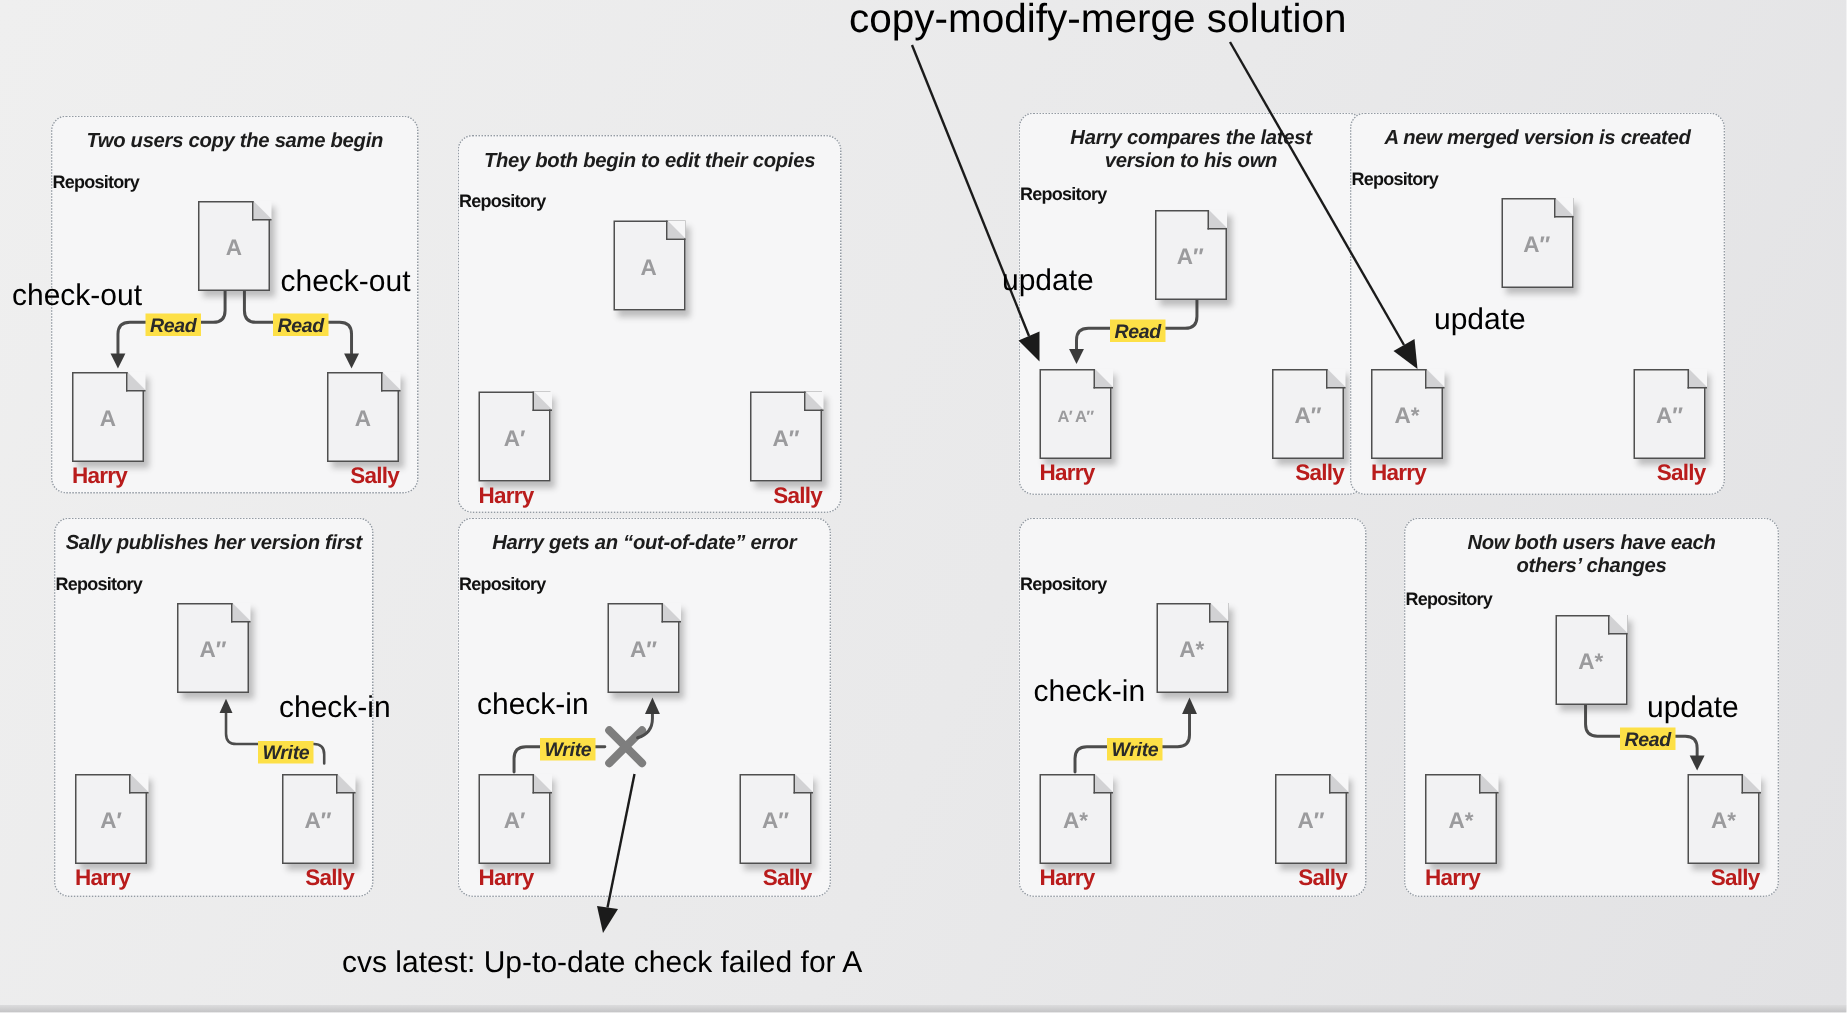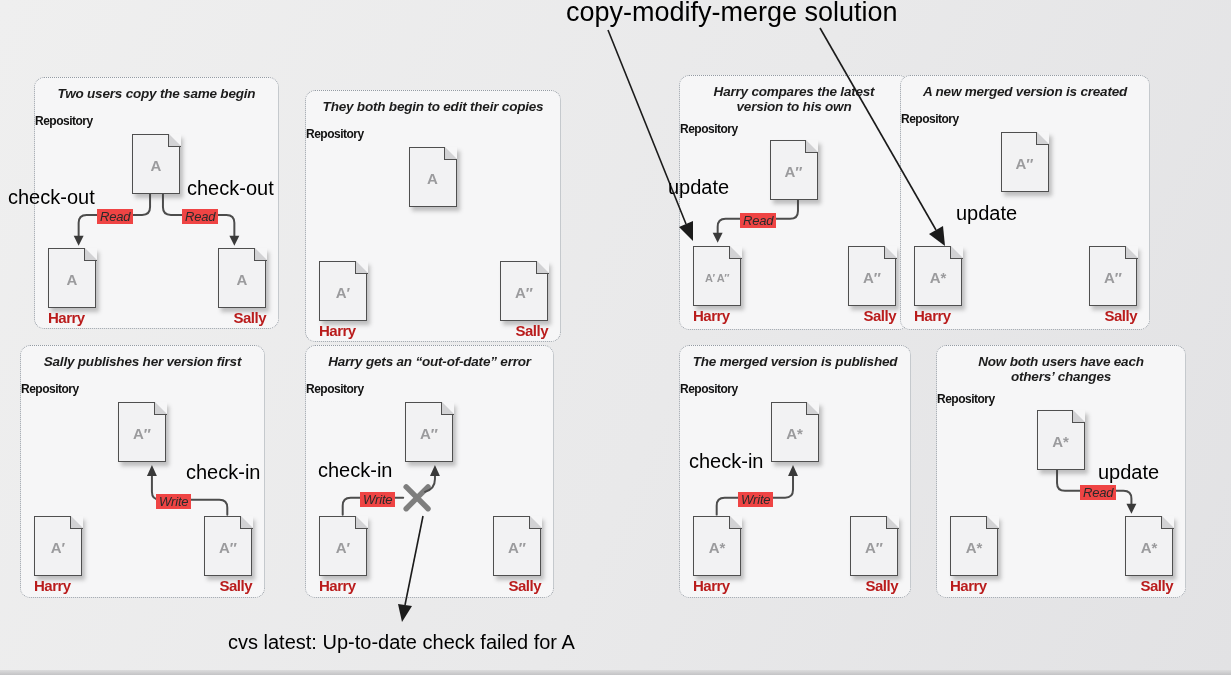--- a/index.html
+++ b/index.html
@@ -32,22 +32,22 @@
   .harry-doc{left:13px;top:170px}
   .sally-doc{right:12px;top:170px}
   .person-label{position:absolute;top:231px;font-weight:bold;font-size:15px;
     letter-spacing:-0.5px;color:#b91c1c}
   .harry-label{left:13px}
   .sally-label{right:12px;text-align:right}
   .flow{position:absolute;left:0;top:0;width:100%;height:100%}
   .flow path{fill:none;stroke:#4c4c4c;stroke-width:2;stroke-linecap:round}
   .flow polygon{fill:#3a3a3a}
   .flow .xmark{stroke:#7e7e7e;stroke-width:5.5;stroke-linecap:round}
-  .rw{position:absolute;background:#ef4444;padding:0 3px;
-    font-style:italic;font-weight:normal;font-size:13px;letter-spacing:-0.2px;color:#2a2a2a}
+  .rw{position:absolute;background:#fde047;padding:0 3px;
+    font-style:italic;font-weight:bold;font-size:13px;letter-spacing:-0.2px;color:#2a2a2a}
   
   .annotation{position:absolute;font-size:20px;color:#000;z-index:6;white-space:nowrap}
   .slide-title{position:absolute;left:566px;top:-3px;font-size:27px;color:#000;z-index:6;white-space:nowrap}
   #overlay{position:absolute;left:0;top:0;z-index:5;pointer-events:none}
   #overlay line{stroke:#1b1b1b;stroke-width:1.6}
   #overlay polygon{fill:#1b1b1b}
 </style>
 </head>
 <body>
 
@@ -110,21 +110,21 @@
   <div class="doc harry-doc">
       <span class="letter">A′</span>
     </div>
   <div class="doc sally-doc">
       <span class="letter">A″</span>
     </div>
   <div class="person-label harry-label">Harry</div>
   <div class="person-label sally-label">Sally</div>
 </div>
 
-<div class="panel" style="left:20px;top:345px;width:245px;height:253px">
+<div class="panel" style="left:36px;top:345px;width:213px;height:253px">
   <svg class="flow" viewBox="0 0 245 253">
     <path d="M208 170 V163 Q208 155 200 155 L140 155 Q132 155 132 147 V131"></path>
     <polygon points="127,131 137,131 132,120"></polygon>
   </svg>
   <div class="caption">Sally publishes her version first</div>
   <div class="repo-label">Repository</div>
   <div class="doc repo-doc">
       <span class="letter">A″</span>
     </div>
   <span class="rw" style="left:135px;top:148px">Write</span>
@@ -199,21 +199,20 @@
     </div>
   <div class="person-label harry-label">Harry</div>
   <div class="person-label sally-label">Sally</div>
 </div>
 
 <div class="panel" style="left:679px;top:345px;width:232px;height:253px">
   <svg class="flow" viewBox="0 0 232 253">
     <path d="M37 170 V161 Q37 153 45 153 L106 153 Q114 153 114 145 V131"></path>
     <polygon points="109,131 119,131 114,120"></polygon>
   </svg>
-  <div class="caption">The merged version is published</div>
   <div class="repo-label">Repository</div>
   <div class="doc repo-doc">
       <span class="letter">A*</span>
     </div>
   <span class="rw" style="left:58px;top:146px">Write</span>
   <div class="doc harry-doc">
       <span class="letter">A*</span>
     </div>
   <div class="doc sally-doc">
       <span class="letter">A″</span>

